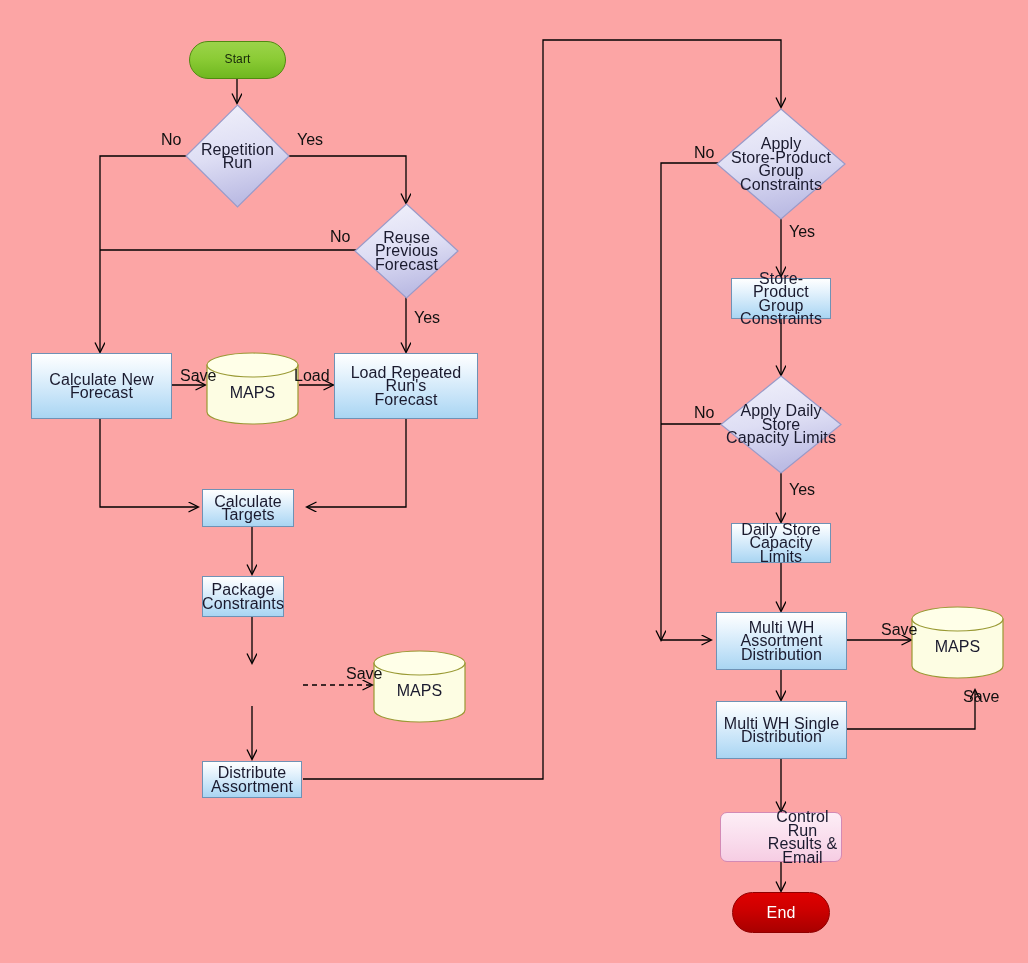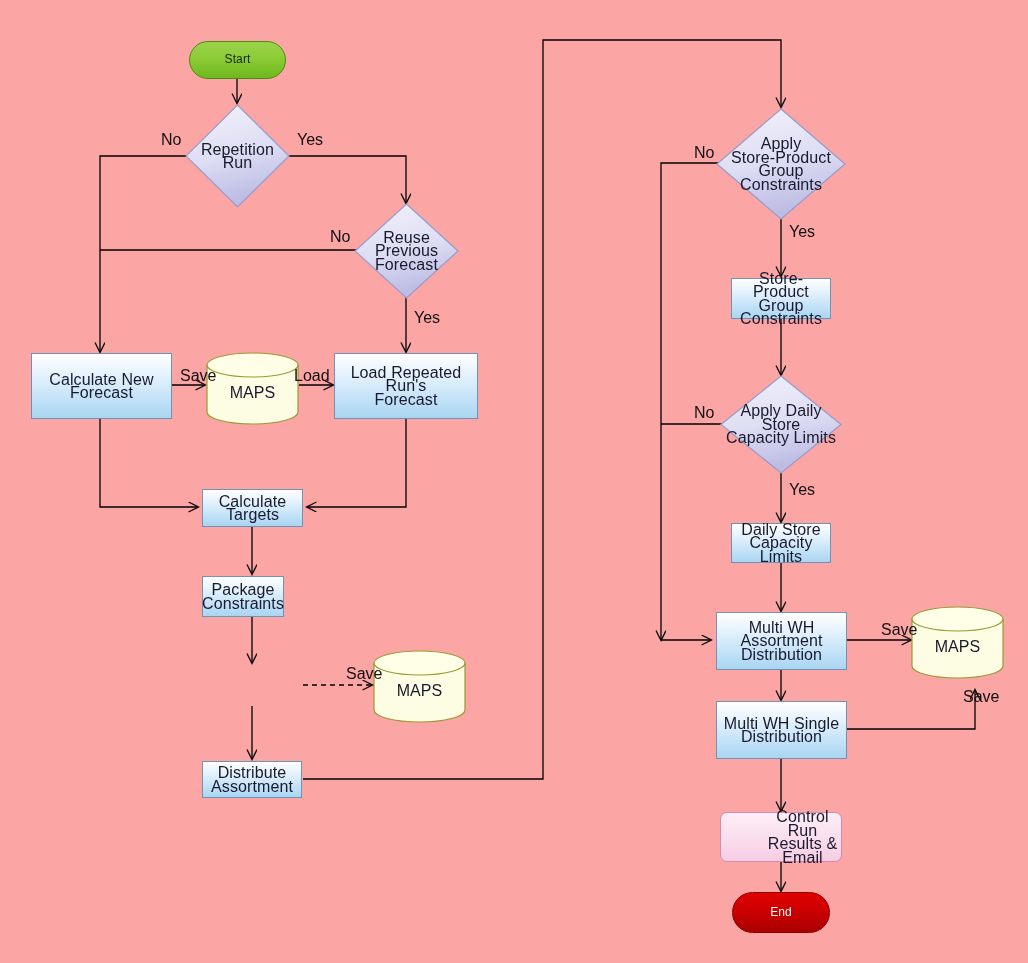--- a/index.html
+++ b/index.html
@@ -51,21 +51,21 @@
     background: linear-gradient(to bottom, #9bd34a 0%, #8ccc36 45%, #6fb71f 100%);
     color: #17270a;
     font-size: 12px;
   }
   
   .term-end {
     border: 1.4px solid #8f0000;
     border-radius: 22px;
     background: linear-gradient(to bottom, #e00000 0%, #cc0000 45%, #a80000 100%);
     color: #ffffff;
-    font-size: 12px;
+    font-size: 16px;
   }
 
   
   .proc {
     border: 1.1px solid #6f92b5;
     background: linear-gradient(to bottom, #ffffff 0%, #e8f4fd 28%, #bfe0f7 75%, #a9d5f2 100%);
   }
 
   
   .proc-pink {
@@ -223,21 +223,21 @@
       <ellipse cx="46.5" cy="13" rx="45.5" ry="12" fill="#ffffe8" stroke="#999933" stroke-width="1.2"></ellipse>
     </svg>
     <span class="lbl">MAPS</span>
   </div>
 
   <div class="node proc" style="left:334px; top:353px; width:144px; height:66px;">
     <span class="lbl">Load Repeated Run's
 Forecast</span>
   </div>
 
-  <div class="node proc" style="left:202px; top:489px; width:101px; height:38px;">
+  <div class="node proc" style="left:202px; top:489px; width:92px; height:38px;">
     <span class="lbl">Calculate
 Targets</span>
   </div>
 
   <div class="node proc" style="left:202px; top:576px; width:82px; height:41px;">
     <span class="lbl">Package
 Constraints</span>
   </div>
 
 

